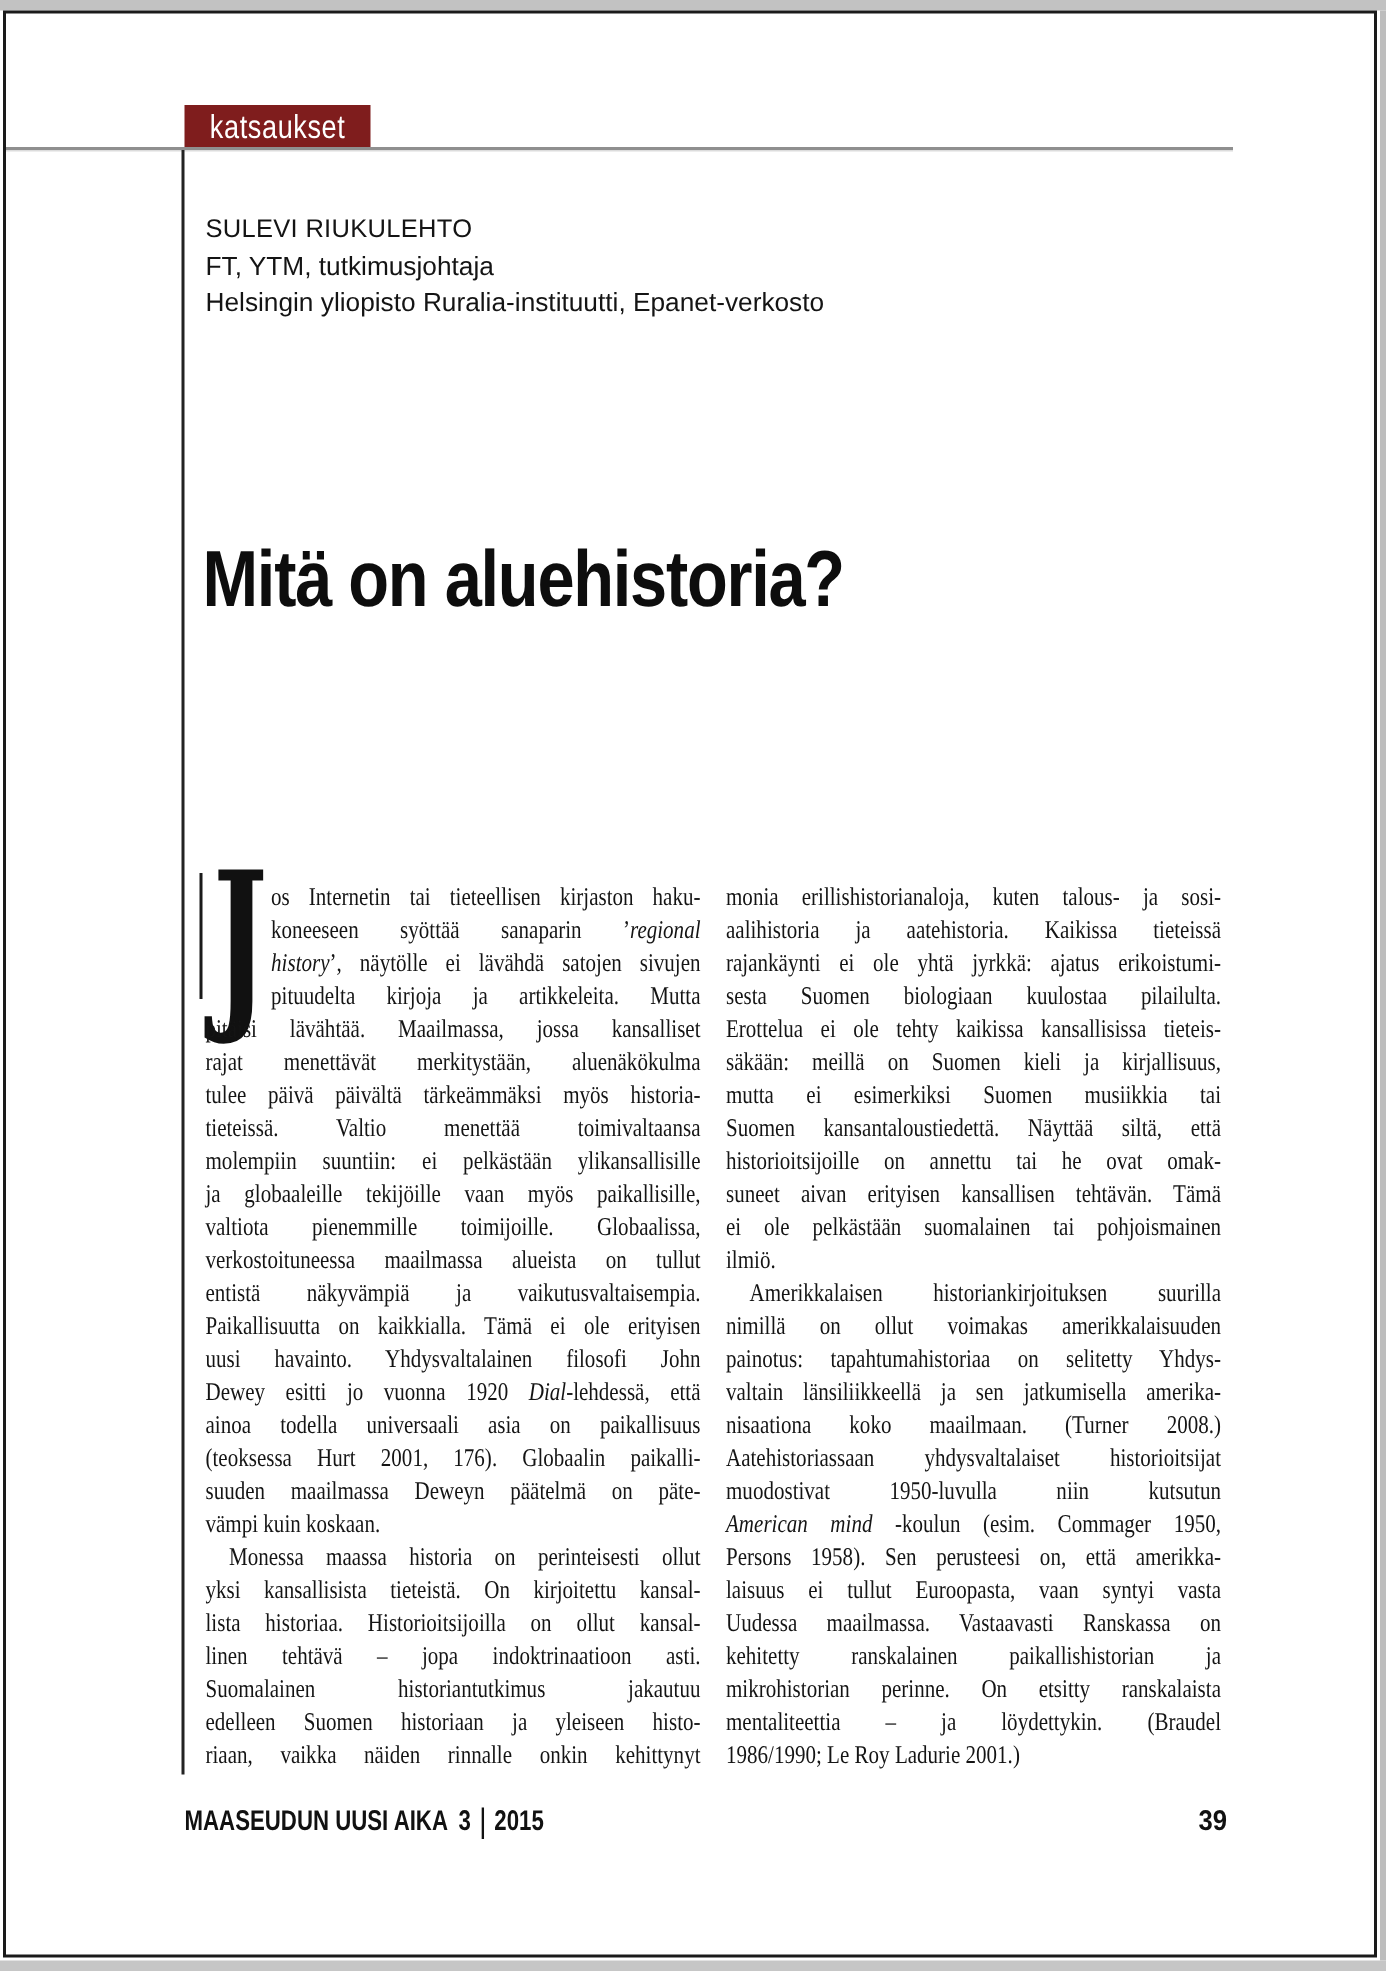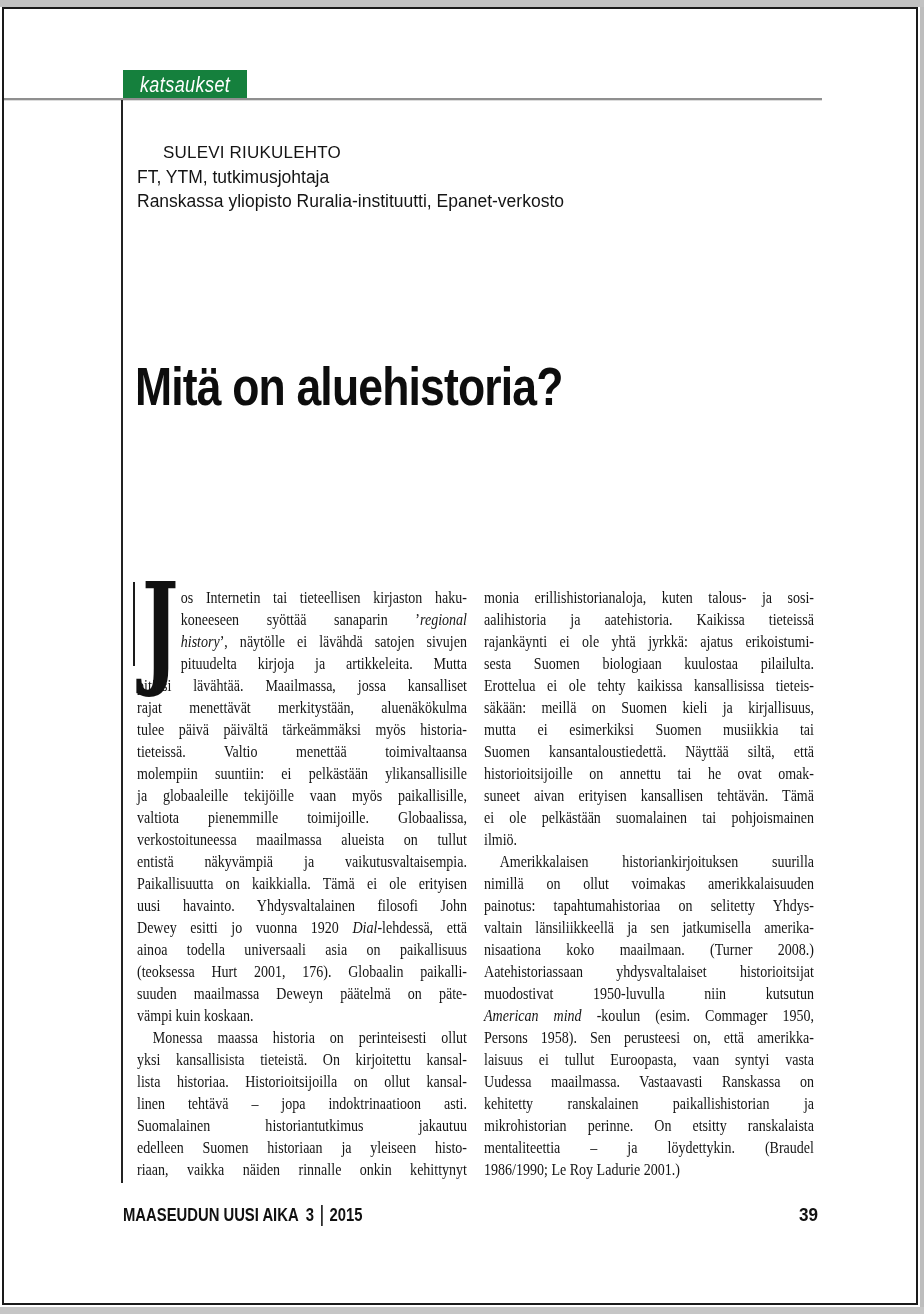--- a/index.html
+++ b/index.html
@@ -5,30 +5,30 @@
   html,body{margin:0;padding:0;background:#fff;}
   .canvas{position:relative;width:924px;height:1314px;background:#ffffff;overflow:hidden;
           font-family:"Liberation Sans",sans-serif;}
   
   .strip-top{position:absolute;left:0;top:0;width:924px;height:7px;background:#c2c2c2;}
   .strip-bottom{position:absolute;left:0;top:1307px;width:924px;height:7px;background:#c6c6c6;}
   .strip-right{position:absolute;left:920px;top:7px;width:4px;height:1300px;background:#bdbdbd;}
   .page-border{position:absolute;left:2px;top:7px;width:916px;height:1298px;
                border:2px solid #1a1a1a;box-sizing:border-box;}
   
-  .kat-box{position:absolute;left:123px;top:70px;width:124px;height:29px;background:#15803d;
-           display:flex;align-items:center;justify-content:center;font-style:italic;}
+  .kat-box{position:absolute;left:123px;top:70px;width:124px;height:29px;background:#7f1d1d;
+           display:flex;align-items:center;justify-content:center;}
   .kat-label{color:#ffffff;font-size:22px;line-height:29px;transform:scaleX(0.82);
              transform-origin:center;letter-spacing:0.5px;}
   .hrule{position:absolute;left:4px;top:98px;width:818px;height:2px;background:#8f8f8f;
          box-shadow:0 1px 0 #dcdcdc;}
   .vrule{position:absolute;left:121px;top:100px;width:2px;height:1083px;background:#232323;}
   
   .author{position:absolute;left:137px;top:141px;width:560px;color:#141414;}
-  .author-name{font-size:17px;line-height:24px;letter-spacing:0.2px;margin-left:26px;}
+  .author-name{font-size:17px;line-height:24px;letter-spacing:0.2px;}
   .author-line{font-size:17.5px;line-height:24px;}
   
   .title{position:absolute;left:135px;top:360px;font-size:53px;line-height:53px;
          font-weight:bold;letter-spacing:-1px;color:#0d0d0d;white-space:nowrap;
          transform:scaleX(0.84);transform-origin:left top;}
   
   .dropcap{position:absolute;left:133px;top:580px;width:50px;height:96px;}
   .dropcap-hairline{position:absolute;left:0;top:2px;width:2px;height:84px;background:#1a1a1a;}
   .dropcap-letter{position:absolute;left:9px;top:0;height:96px;color:#111;
                   font-family:"DejaVu Serif",serif;font-weight:bold;font-size:124px;
@@ -63,21 +63,21 @@
 
   <div class="kat-box">
     <span class="kat-label">katsaukset</span>
   </div>
   <div class="hrule"></div>
   <div class="vrule"></div>
 
   <div class="author">
     <div class="author-name">SULEVI RIUKULEHTO</div>
     <div class="author-line">FT, YTM, tutkimusjohtaja</div>
-    <div class="author-line">Ranskassa yliopisto Ruralia-instituutti, Epanet-verkosto</div>
+    <div class="author-line">Helsingin yliopisto Ruralia-instituutti, Epanet-verkosto</div>
   </div>
 
   <div class="title">Mitä on aluehistoria?</div>
 
   <div class="dropcap">
     <div class="dropcap-hairline"></div>
     <div class="dropcap-letter">J</div>
   </div>
 
   <div class="col col-left">

